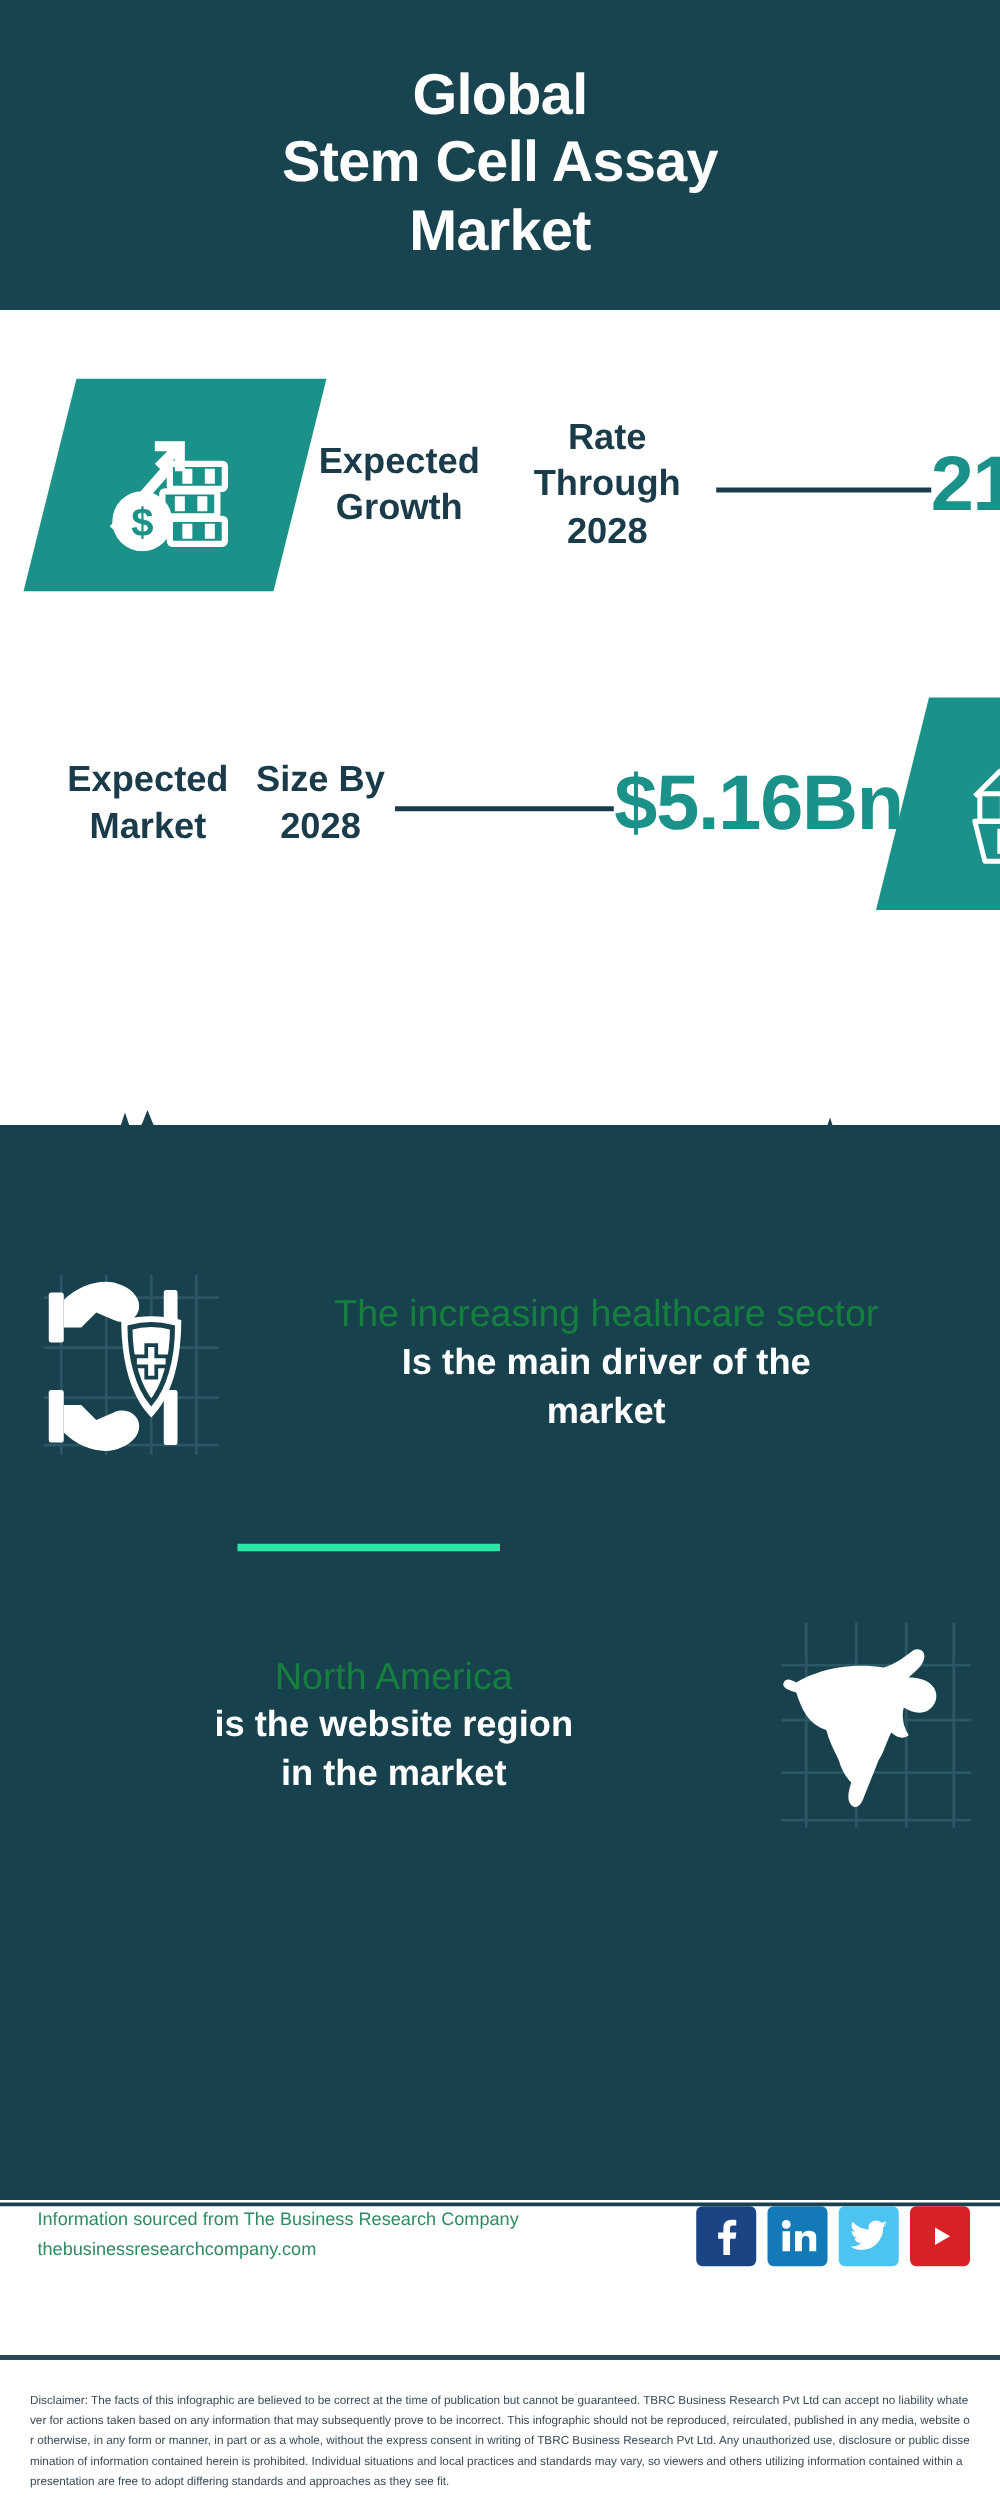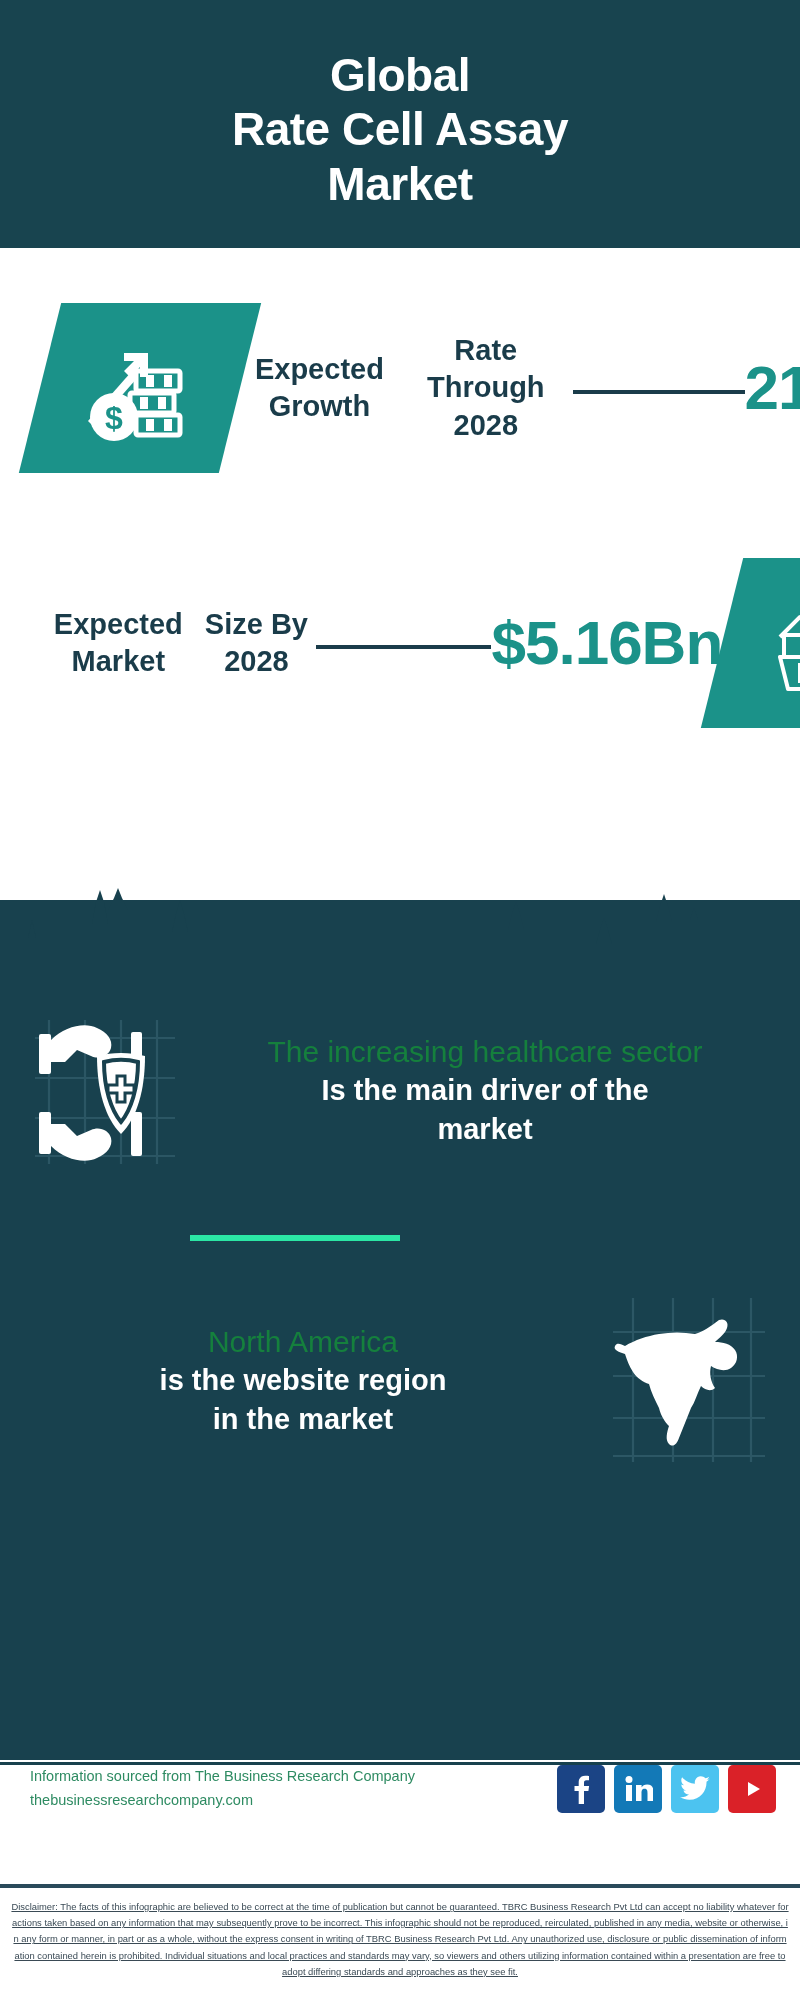--- a/index.html
+++ b/index.html
@@ -57,21 +57,21 @@
     background:#18414E;
   }
   .skyline{
     position:absolute;left:0;top:880px;width:800px;height:130px;
     overflow:hidden;pointer-events:none;
   }
   .skyline svg{display:block;}
 
   .panel{position:absolute;display:flex;align-items:center;}
   .panel-driver{left:20px;top:1000px;width:760px;}
-  .panel-region{left:8px;top:1290px;width:760px;}
+  .panel-region{left:20px;top:1290px;width:760px;}
 
   .icon-box{
     width:170px;height:180px;flex:0 0 170px;
     display:flex;align-items:center;justify-content:center;position:relative;
   }
   .panel-text{flex:1;display:flex;flex-direction:column;align-items:center;padding:0 10px;}
   .accent-line{
     color:#15803d;font-weight:normal;font-size:30px;line-height:1.3;
   }
   .plain-line{
@@ -98,33 +98,32 @@
   .sq.tw{background:#4CC3F0;}
   .sq.yt{background:#DA2128;}
 
   
   .disclaimer{
     position:absolute;left:0;top:1884px;width:800px;height:116px;background:#ffffff;
     border-top:4px solid #2A4A5B;
     padding:8px 8px 0 8px;box-sizing:border-box;
   }
   .disclaimer p{
-    margin:3px;color:#3A4A55;font-size:9.4px;line-height:1.72;text-align:center;
+    margin:16px;color:#3A4A55;font-size:9.4px;line-height:1.72;text-align:left;
     word-break:break-all;
-    text-decoration:underline;
   }
 </style>
 </head>
 <body>
 
 <div class="page">
 
   <div class="header">
     <div class="ttl">Global</div>
-    <div class="ttl">Rate Cell Assay</div>
+    <div class="ttl">Stem Cell Assay</div>
     <div class="ttl">Market</div>
   </div>
 
   <div class="white-zone">
 
     <div class="stat stat-1">
       <div class="shape left">
         <span class="glyph">
           <svg width="120" height="110" viewBox="0 0 120 110">
             <g fill="#ffffff">

